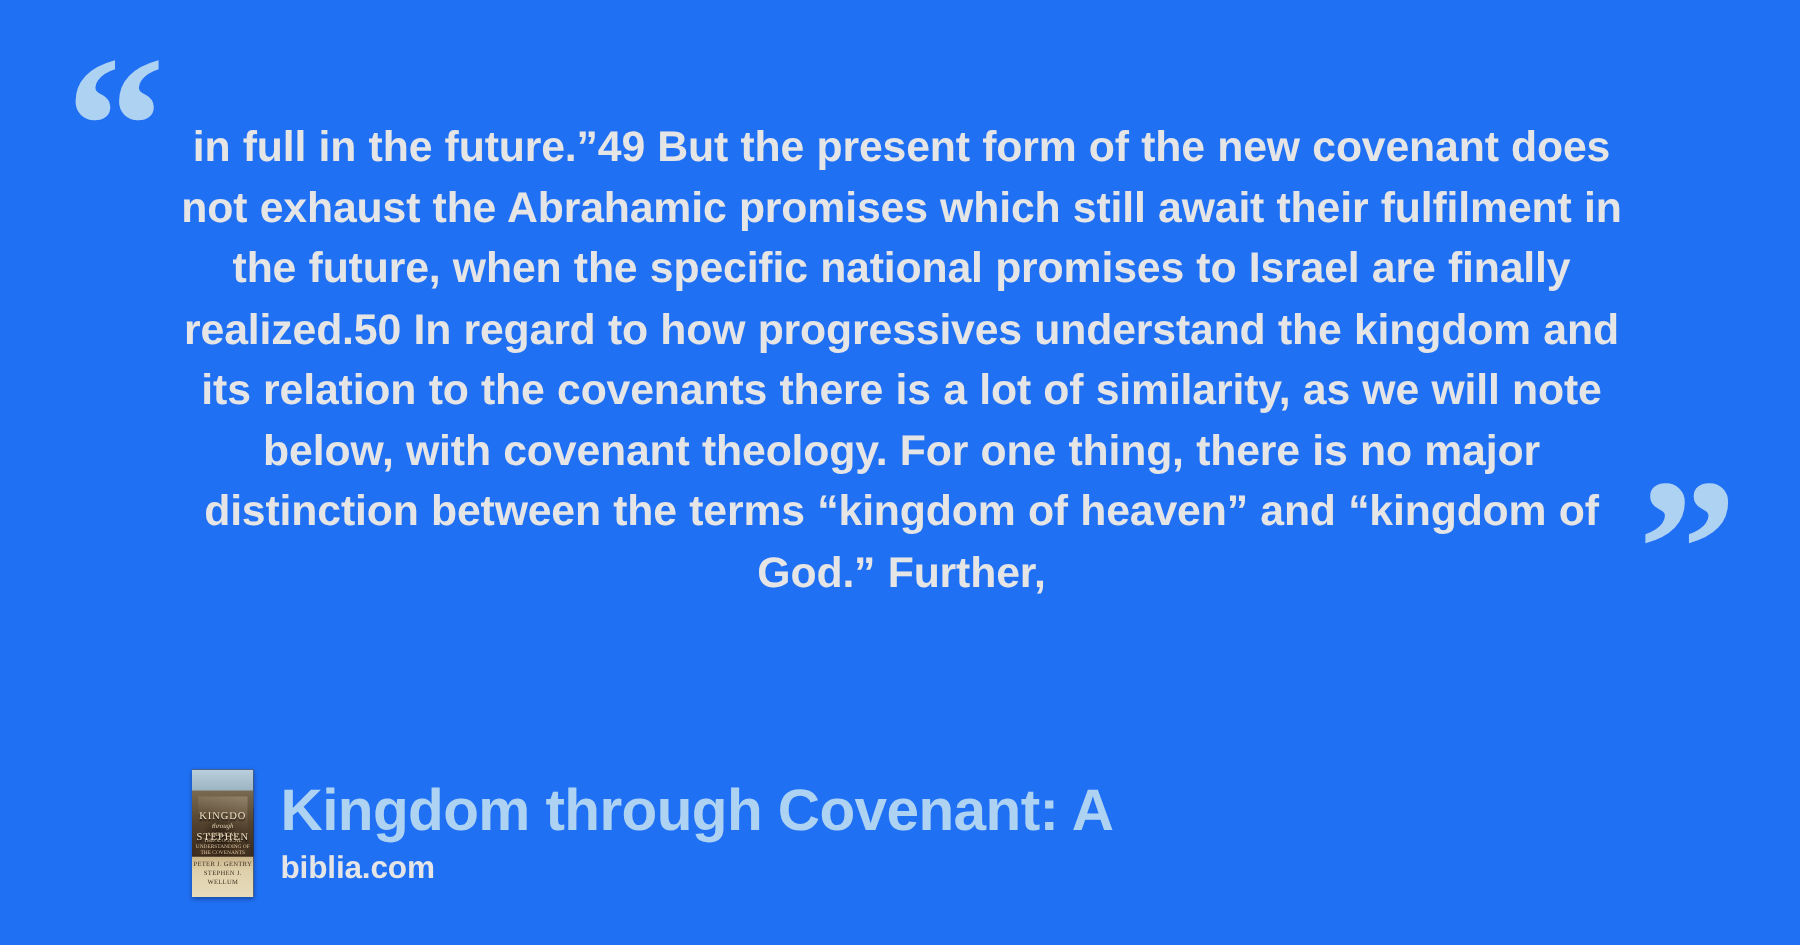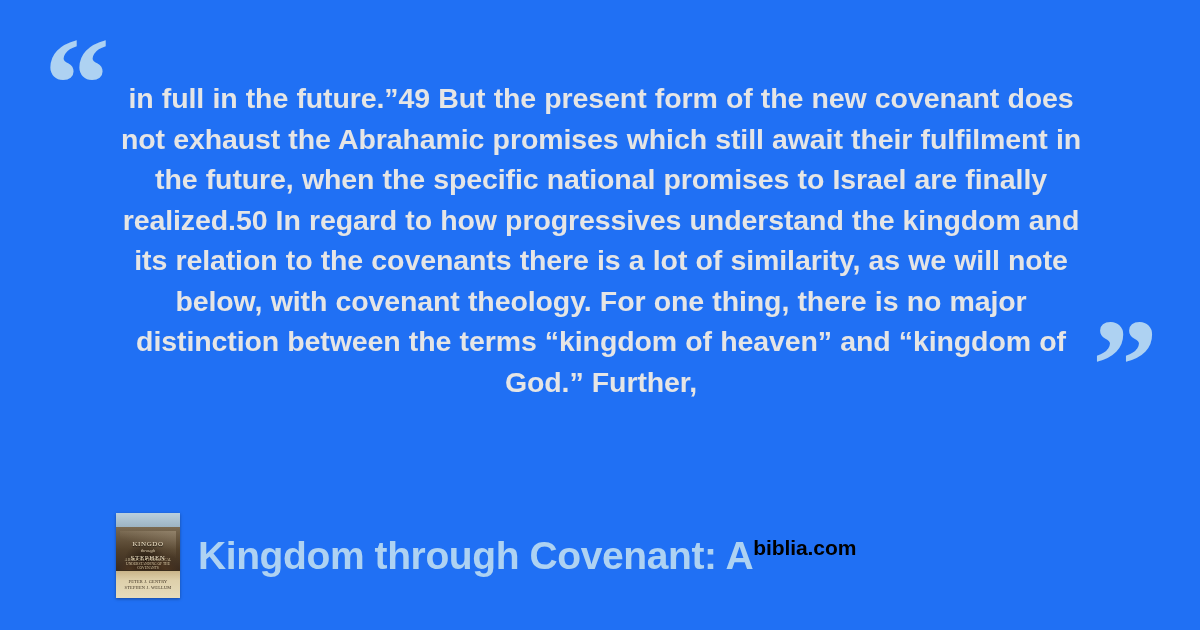--- a/index.html
+++ b/index.html
@@ -63,26 +63,27 @@
     position: absolute;
     left: 116px;
     bottom: 32px;
     display: flex;
     align-items: center;
     gap: 18px;
   }
 
   .book-cover {
     position: relative;
-    width: 64px;
+    width: 41px;
     height: 85px;
     flex: 0 0 auto;
     background: #1a1410;
     overflow: hidden;
     box-shadow: 0 1px 3px rgba(0,0,0,.35);
+    margin-left: 12px;
   }
   .bc-sky {
     position: absolute;
     left: 0; right: 0; top: 0;
     height: 26px;
     background: linear-gradient(180deg, #b9cfdd 0%, #9cb3c2 55%, #6f7d74 100%);
   }
   .bc-mountain {
     position: absolute;
     left: 0; right: 0; top: 14px;
@@ -144,32 +145,33 @@
     left: 0; right: 0; bottom: 28px;
     text-align: center;
     font-family: "Liberation Serif", serif;
     font-size: 3.6px;
     color: #d9c9a6;
     z-index: 3;
   }
 
   .footer-text {
     display: flex;
+    flex-direction: column;
     justify-content: center;
   }
   .book-title {
     color: #aed2f2;
     font-size: 39px;
     font-weight: 700;
     line-height: 46px;
     letter-spacing: -0.4px;
     white-space: nowrap;
   }
   .site-name {
-    color: #000000;
+    color: #e5e5e5;
     font-size: 21px;
     font-weight: 700;
     line-height: 28px;
     letter-spacing: -0.1px;
     margin-top: 1px;
   }
 </style>
 </head>
 <body>
 

